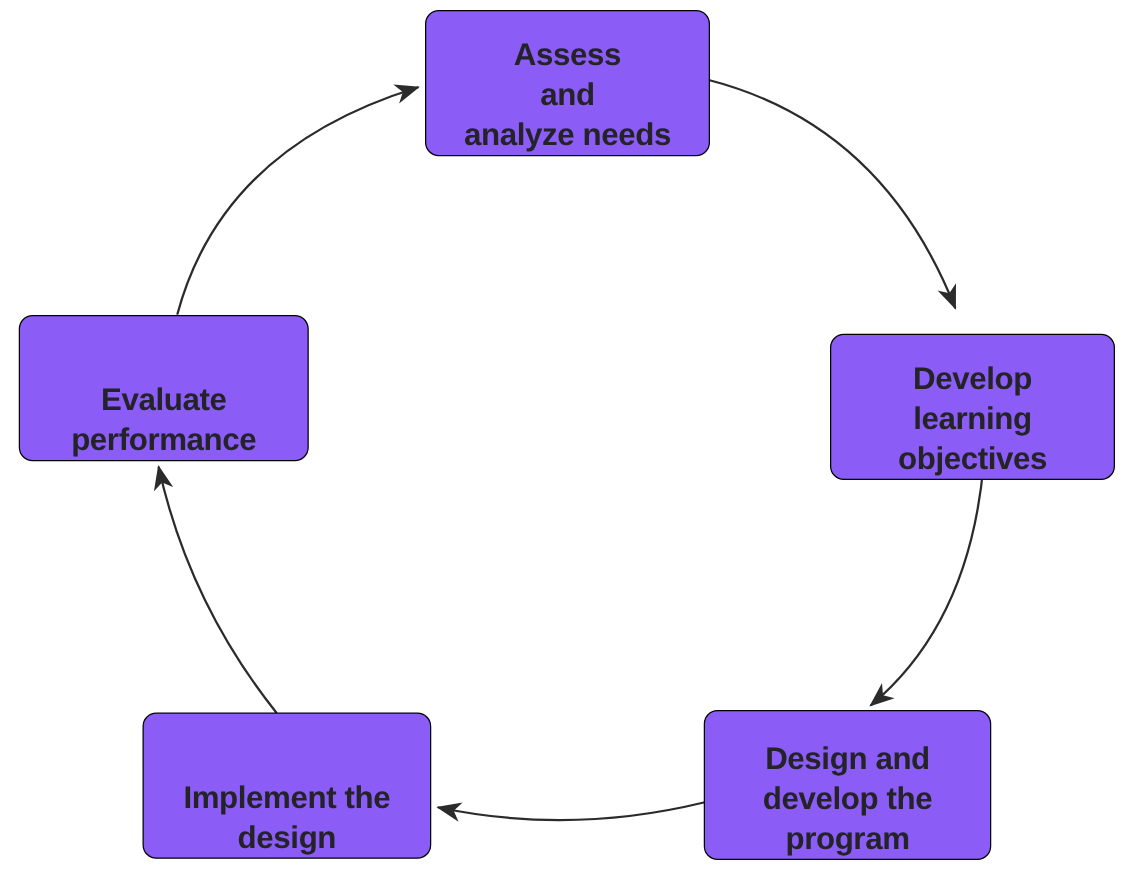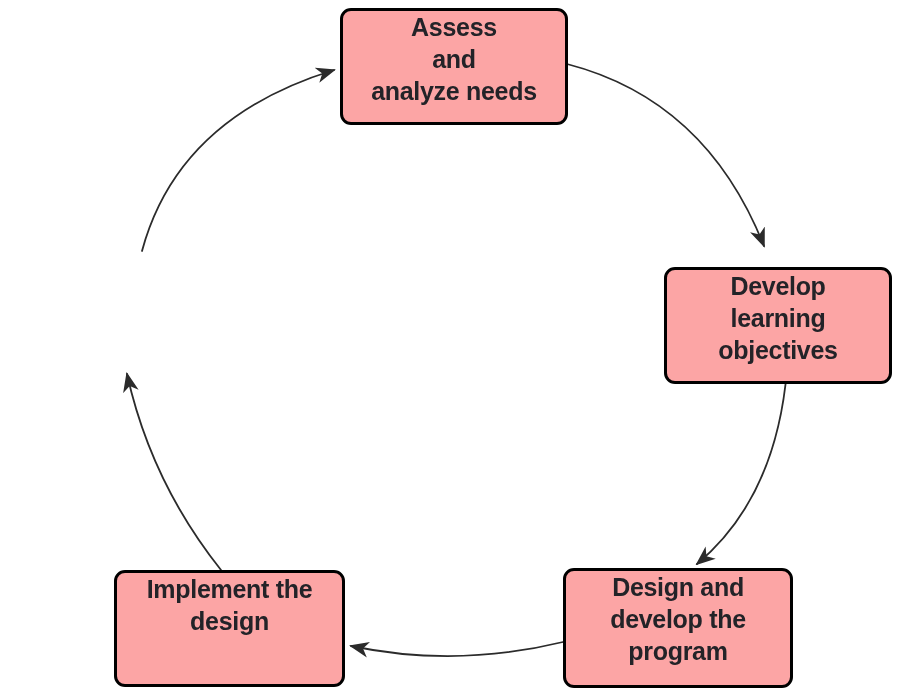--- a/index.html
+++ b/index.html
@@ -24,25 +24,25 @@
   }
   .arrows-layer path.connector {
     fill: none;
     stroke: #2b2b2b;
     stroke-width: 1.8;
     stroke-linecap: round;
   }
   .node {
     position: absolute;
     box-sizing: border-box;
-    background: #fca5a5;
-    border: 3px solid #000000;
+    background: #8b5cf6;
+    border: 1px solid #000000;
     border-radius: 11px;
     display: flex;
-    align-items: flex-start;
+    align-items: flex-end;
     justify-content: center;
     text-align: center;
   }
   .node-label {
     white-space: pre-line;
     font-size: 25px;
     line-height: 1.28;
     font-weight: 700;
     color: #232328;
     letter-spacing: -0.3px;
@@ -87,14 +87,18 @@
     <span class="node-label">Implement the
 design</span>
   </div>
 
   <div class="node node-design">
     <span class="node-label">Design and
 develop the
 program</span>
   </div>
 
+  <div class="node node-evaluate">
+    <span class="node-label">Evaluate
+performance</span>
+  </div>
 
 </div>
 
 </body></html>

